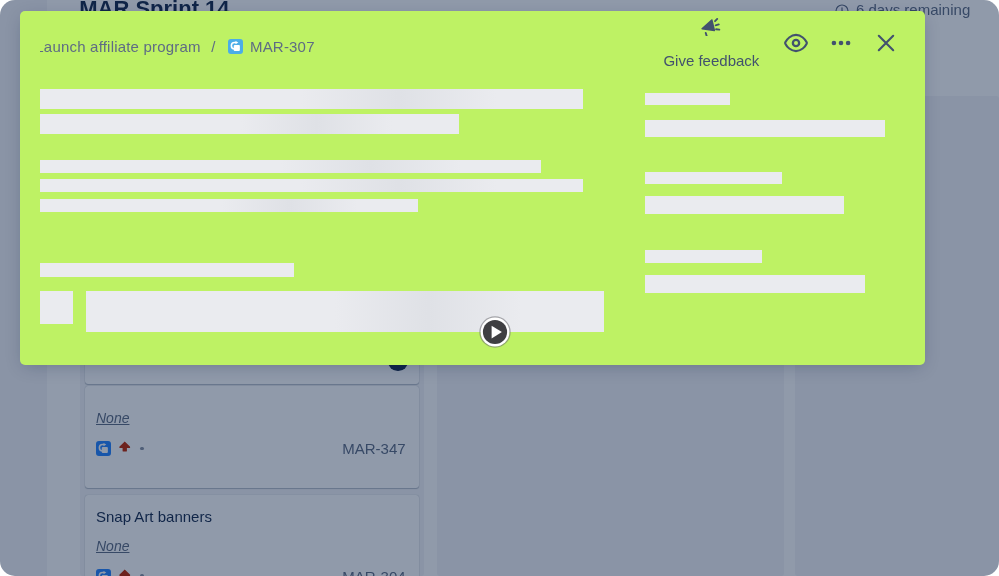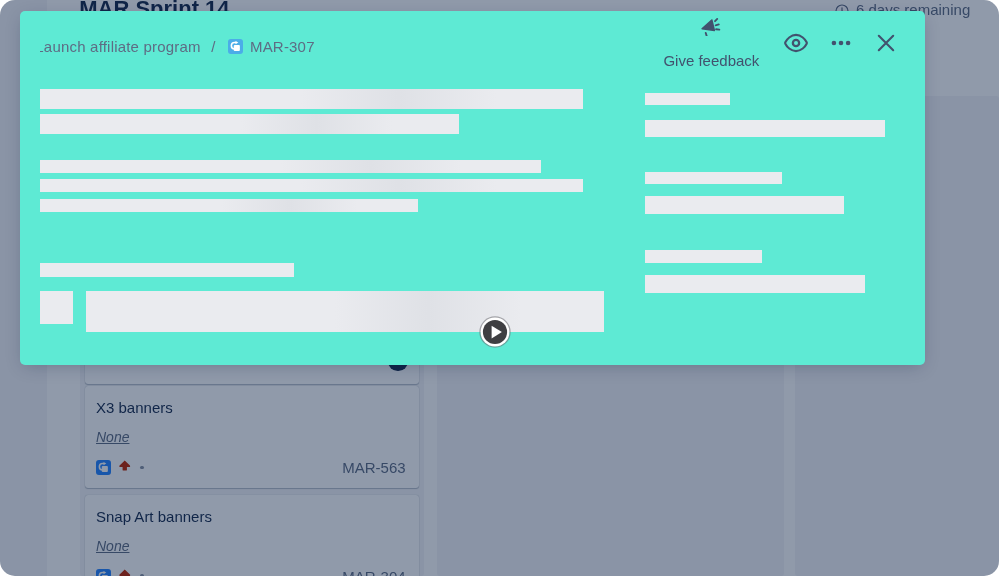--- a/index.html
+++ b/index.html
@@ -24,21 +24,21 @@
   .card-key{margin-left:auto;font-size:15px;color:#5e6c84;}
   .ic-type{display:flex;margin-right:8.4px;}
   .ic-prio{display:flex;margin-right:9px;position:relative;top:-1.5px;}
   .ic-dot{width:3.6px;height:3.6px;border-radius:50%;background:#8993a4;display:inline-block;}
   .avatar{position:absolute;left:303.4px;top:69px;width:19.5px;height:19.5px;border-radius:50%;background:#172b4d;}
 
   
   .overlay{position:absolute;inset:0;background:rgba(9,30,66,0.45);}
 
   
-  .modal{position:absolute;left:20px;top:11px;width:905px;height:354px;background:#5eead4;border-radius:5px;
+  .modal{position:absolute;left:20px;top:11px;width:905px;height:354px;background:#bef264;border-radius:5px;
          box-shadow:0 4px 18px -4px rgba(9,30,66,0.28);}
   .mhead{position:absolute;left:0;right:0;top:0;height:64px;}
   .crumb-clip{position:absolute;left:19.5px;top:24px;width:310px;height:24px;overflow:hidden;}
   .crumbs{position:absolute;left:-4.2px;top:0;display:flex;align-items:center;font-size:15px;letter-spacing:.2px;line-height:24px;color:#5e6c84;white-space:nowrap;}
   .crumb-sep{margin:0 10.5px;}
   .crumb-icon{margin-left:1.5px;display:flex;position:relative;top:-0.5px;}
   .crumb-key{margin-left:7.3px;}
   .hactions{position:absolute;right:16.5px;top:0;height:64px;display:flex;align-items:center;}
   .feedback{display:flex;align-items:center;gap:16.4px;font-size:15px;line-height:18px;color:#42526e;padding:6px 0px;margin-right:14.2px;flex-direction:column;}
   .iconbtn{width:45px;height:32px;display:flex;align-items:center;justify-content:center;}
@@ -62,40 +62,39 @@
           <circle cx="12" cy="12" r="9" fill="none" stroke="#5e6c84" stroke-width="1.8"></circle>
           <path d="M12 7.2V12l3.2 2" fill="none" stroke="#5e6c84" stroke-width="1.8" stroke-linecap="round"></path>
         </svg>
       <span>6 days remaining</span>
     </div>
     <div class="col col1">
       <div class="card" style="top:186px;height:101.5px;padding:0;">
         <div class="avatar"></div>
       </div>
       <div class="card" style="top:290.3px;height:101.5px;">
-        <div class="card-title">X3 banners</div>
         <div class="card-sub">None</div>
         <div class="card-foot">
           <span class="ic-type">
               <svg width="15" height="15" viewBox="0 0 16 16">
                 <rect width="16" height="16" rx="3.1" fill="#2684ff"></rect>
                 <g fill="#fff">
                   <path d="M7.0 2.9A4.25 4.25 0 0 0 2.75 7.15 4.25 4.25 0 0 0 7.0 11.4V9.75A2.6 2.6 0 0 1 4.4 7.15 2.6 2.6 0 0 1 7.0 4.55h1.9V2.9z"></path>
                   <path d="M8.0 2.0 L11.0 3.75 L8.0 5.5z"></path>
                   <rect x="6.15" y="6.3" width="6.5" height="6.4" rx="1.05"></rect>
                 </g>
               </svg>
             </span>
           <span class="ic-prio">
               <svg width="11.6" height="10.8" viewBox="0 0 12 11">
                 <path d="M5.95 0.35 L11.3 5.55 a0.9 0.9 0 0 1 -0.62 1.55 H8.2 V10 a0.9 0.9 0 0 1 -0.9 0.9 H4.6 a0.9 0.9 0 0 1 -0.9 -0.9 V7.1 H1.22 a0.9 0.9 0 0 1 -0.62 -1.55 z" fill="#bf2600"></path>
               </svg>
             </span>
           <span class="ic-dot"></span>
-          <span class="card-key">MAR-563</span>
+          <span class="card-key">MAR-347</span>
         </div>
       </div>
       <div class="card" style="top:399px;height:101.5px;">
         <div class="card-title">Snap Art banners</div>
         <div class="card-sub">None</div>
         <div class="card-foot">
           <span class="ic-type">
               <svg width="15" height="15" viewBox="0 0 16 16">
                 <rect width="16" height="16" rx="3.1" fill="#2684ff"></rect>
                 <g fill="#fff">

